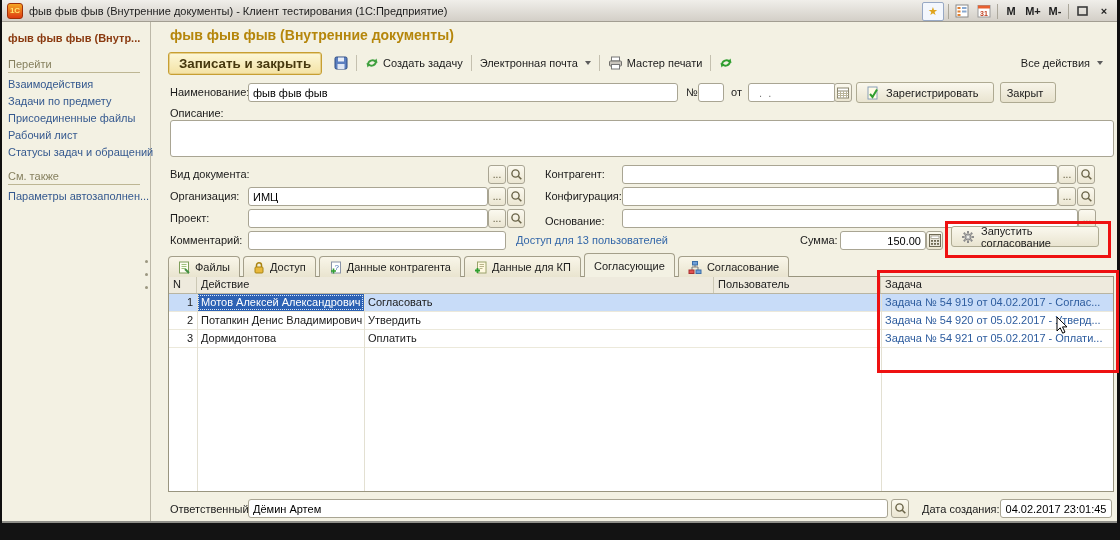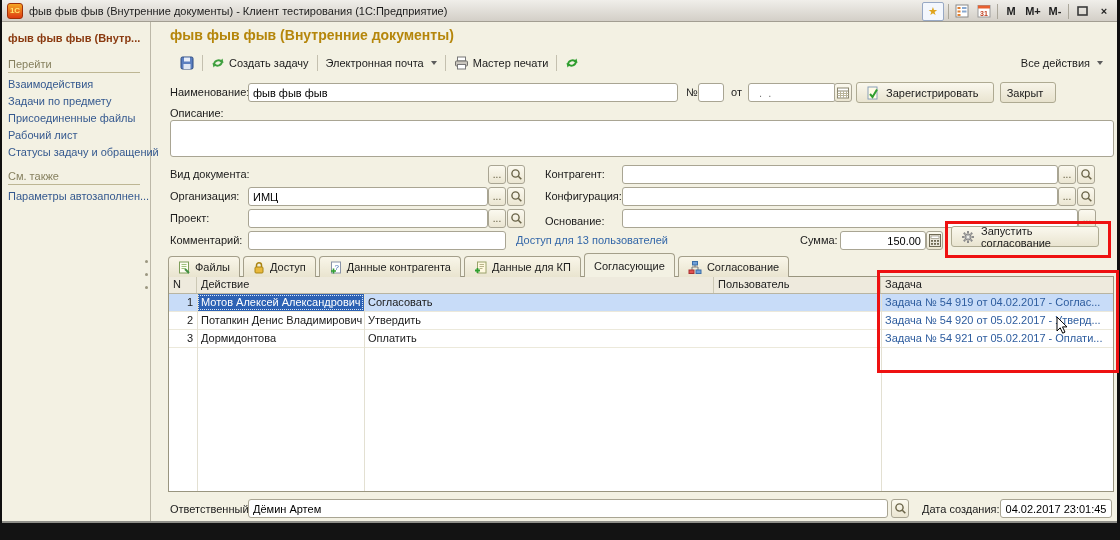--- a/index.html
+++ b/index.html
@@ -122,27 +122,28 @@
     <div style="width:3px;height:3px;border-radius:50%;background:#9b9780;margin-bottom:10px;"></div>
     <div style="width:3px;height:3px;border-radius:50%;background:#9b9780;"></div>
   </div>
 
   <div class="abs navcur" style="left:8px;top:32px;">фыв фыв фыв (Внутр...</div>
   <div class="abs navhead" style="left:8px;top:58px;">Перейти</div>
   <div class="abs navlink" style="left:8px;top:78px;">Взаимодействия</div>
   <div class="abs navlink" style="left:8px;top:95px;">Задачи по предмету</div>
   <div class="abs navlink" style="left:8px;top:112px;">Присоединенные файлы</div>
   <div class="abs navlink" style="left:8px;top:129px;">Рабочий лист</div>
-  <div class="abs navlink" style="left:8px;top:146px;">Статусы задачу и обращений</div>
+  <div class="abs navlink" style="left:8px;top:146px;">Статусы задач и обращений</div>
   <div class="abs navhead" style="left:8px;top:170px;">См. также</div>
   <div class="abs navlink" style="left:8px;top:190px;">Параметры автозаполнен...</div>
 
   <div class="abs ptitle" style="left:170px;top:27px;">фыв фыв фыв (Внутренние документы)</div>
 
   <div class="abs tbar">
+    <button class="mainbtn">Записать и закрыть</button>
     <span style="width:7px;"></span>
     <span class="tbtn">
         <span class="icon"><svg width="14" height="14">
             <rect x="1" y="1" width="12" height="12" rx="1.5" fill="#5b7fc0" stroke="#2d4a80"></rect>
             <rect x="4" y="1.5" width="6" height="4" fill="#e8eef8"></rect>
             <rect x="3.5" y="8" width="7" height="5" fill="#dfe7f4"></rect>
           </svg></span>
       </span>
     <span class="tsep"></span>
     <span class="tbtn">

